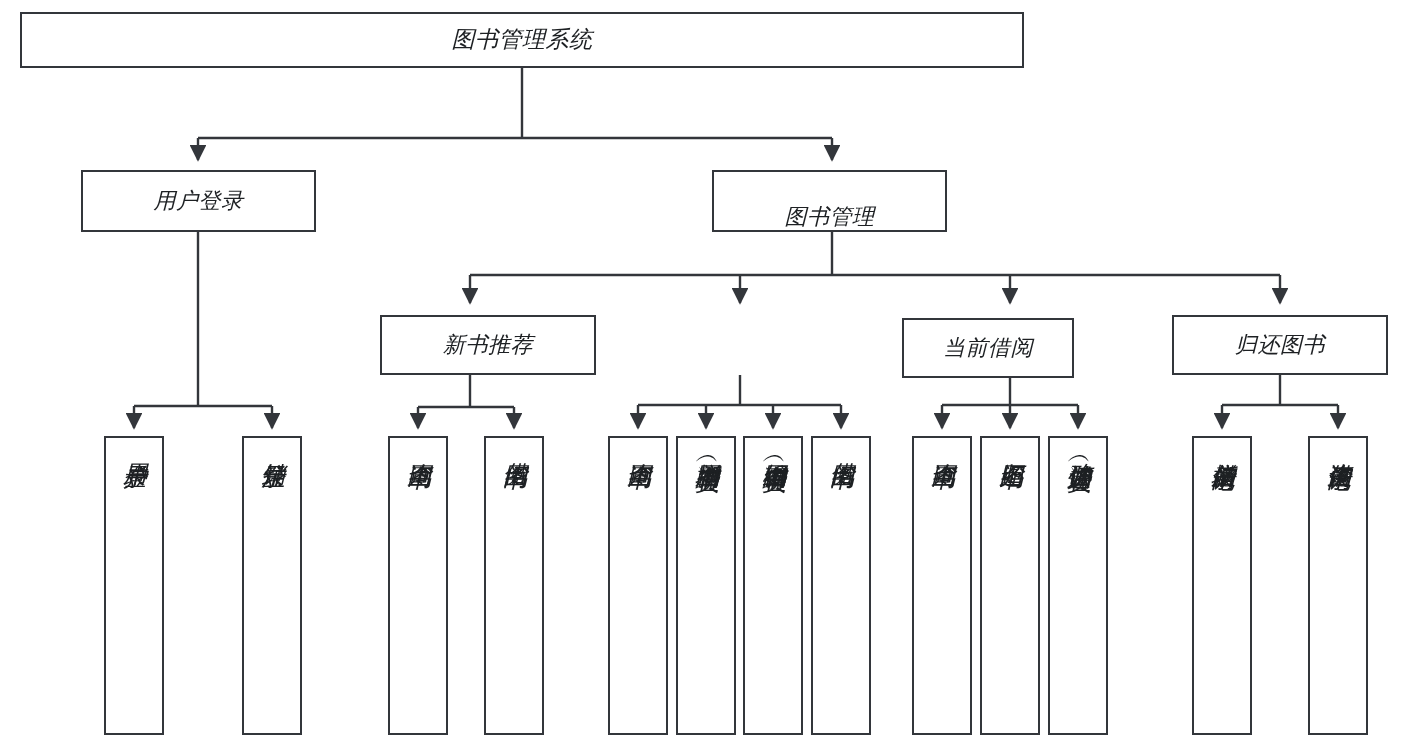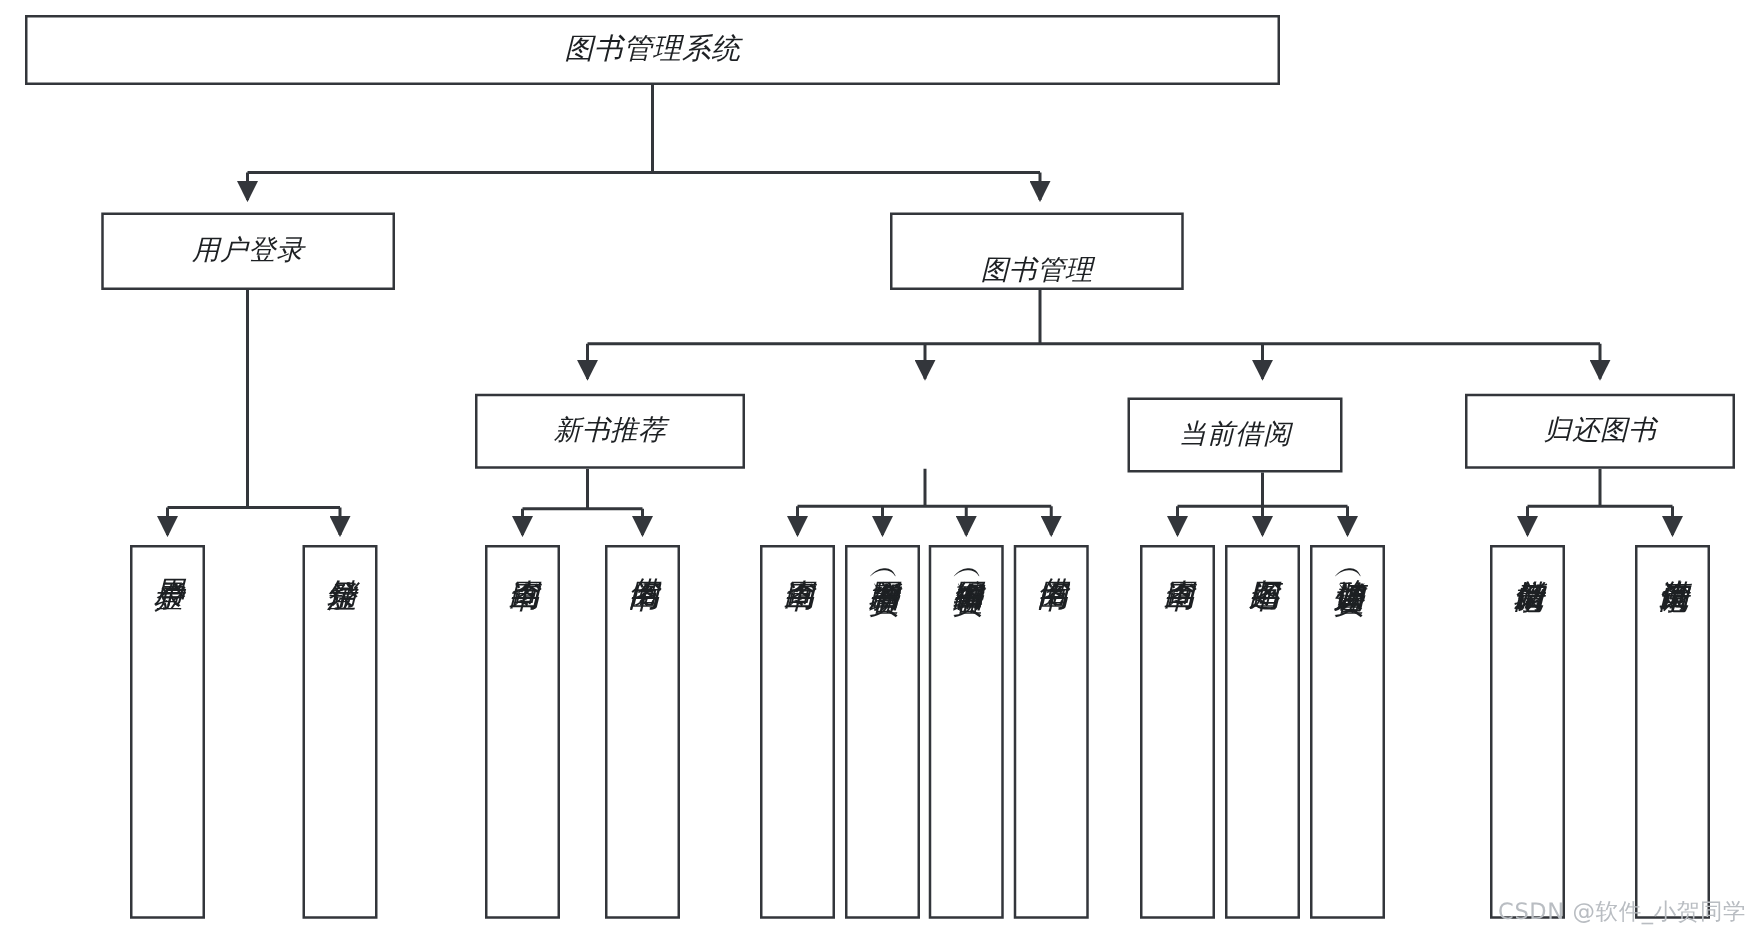--- a/index.html
+++ b/index.html
@@ -203,15 +203,14 @@
   </div>
 
   <div class="node v" style="left:1192px; top:436px; width:60px; height:299px;">
     <span class="lbl">新增借阅记录</span>
   </div>
 
   <div class="node v" style="left:1308px; top:436px; width:60px; height:299px;">
     <span class="lbl">查询借阅记录</span>
   </div>
 
-  <div class="watermark">CSDN @软件_小贺同学</div>
 
 </div>
 
 </body></html>

